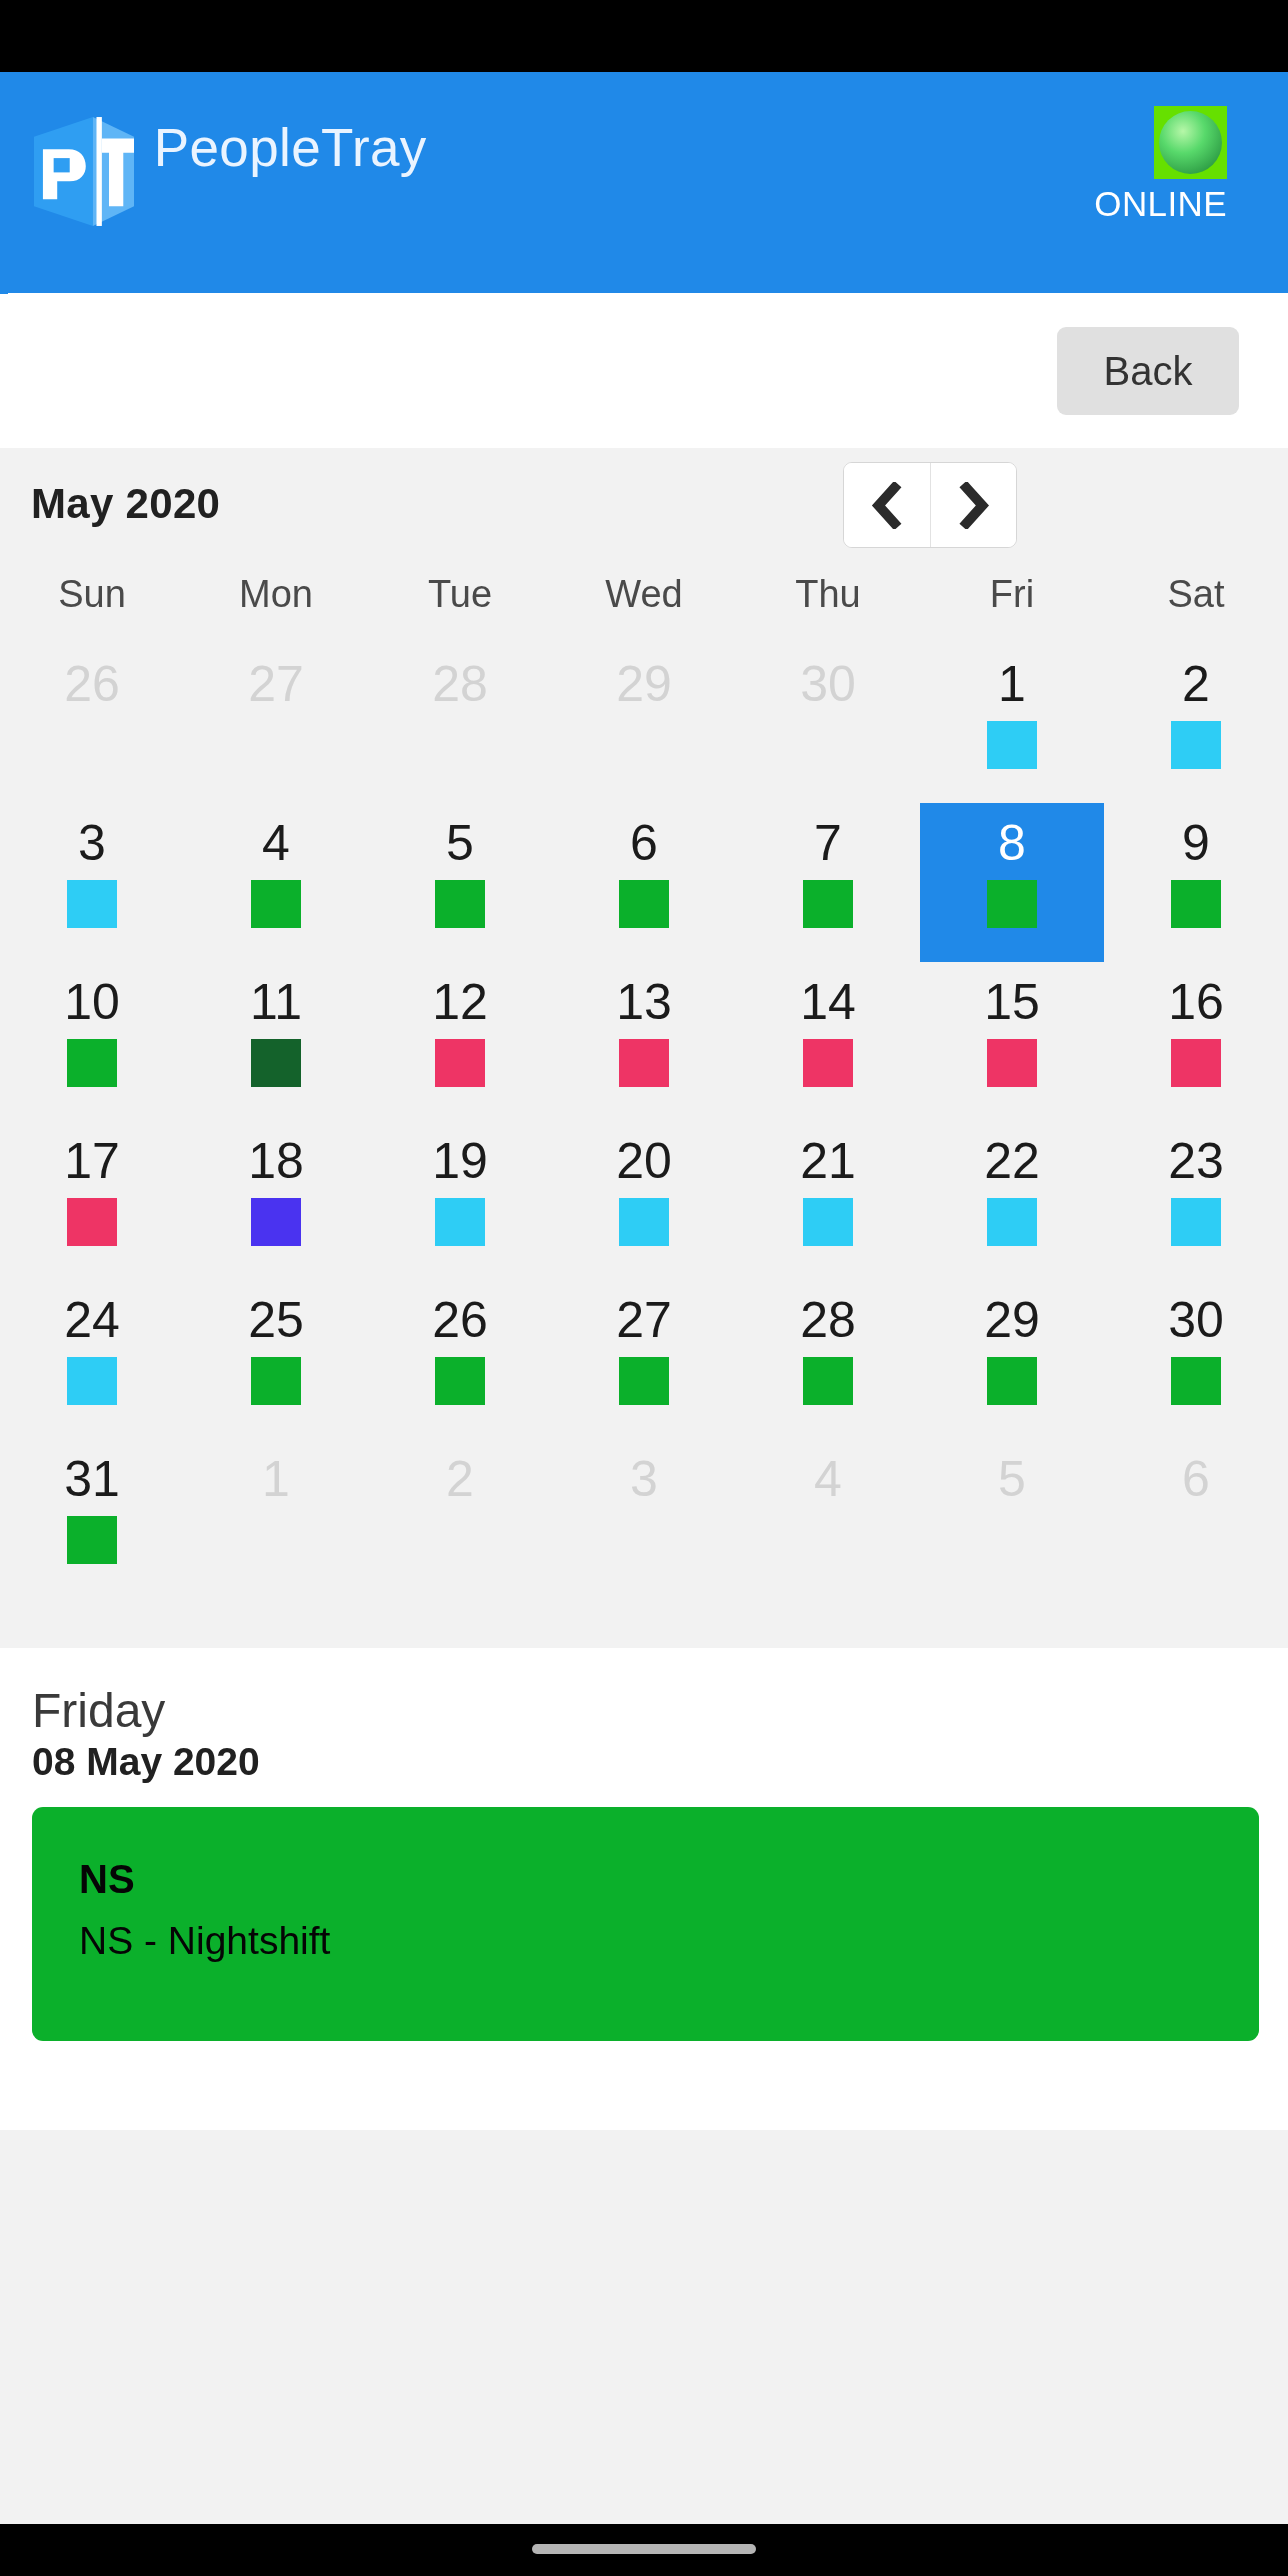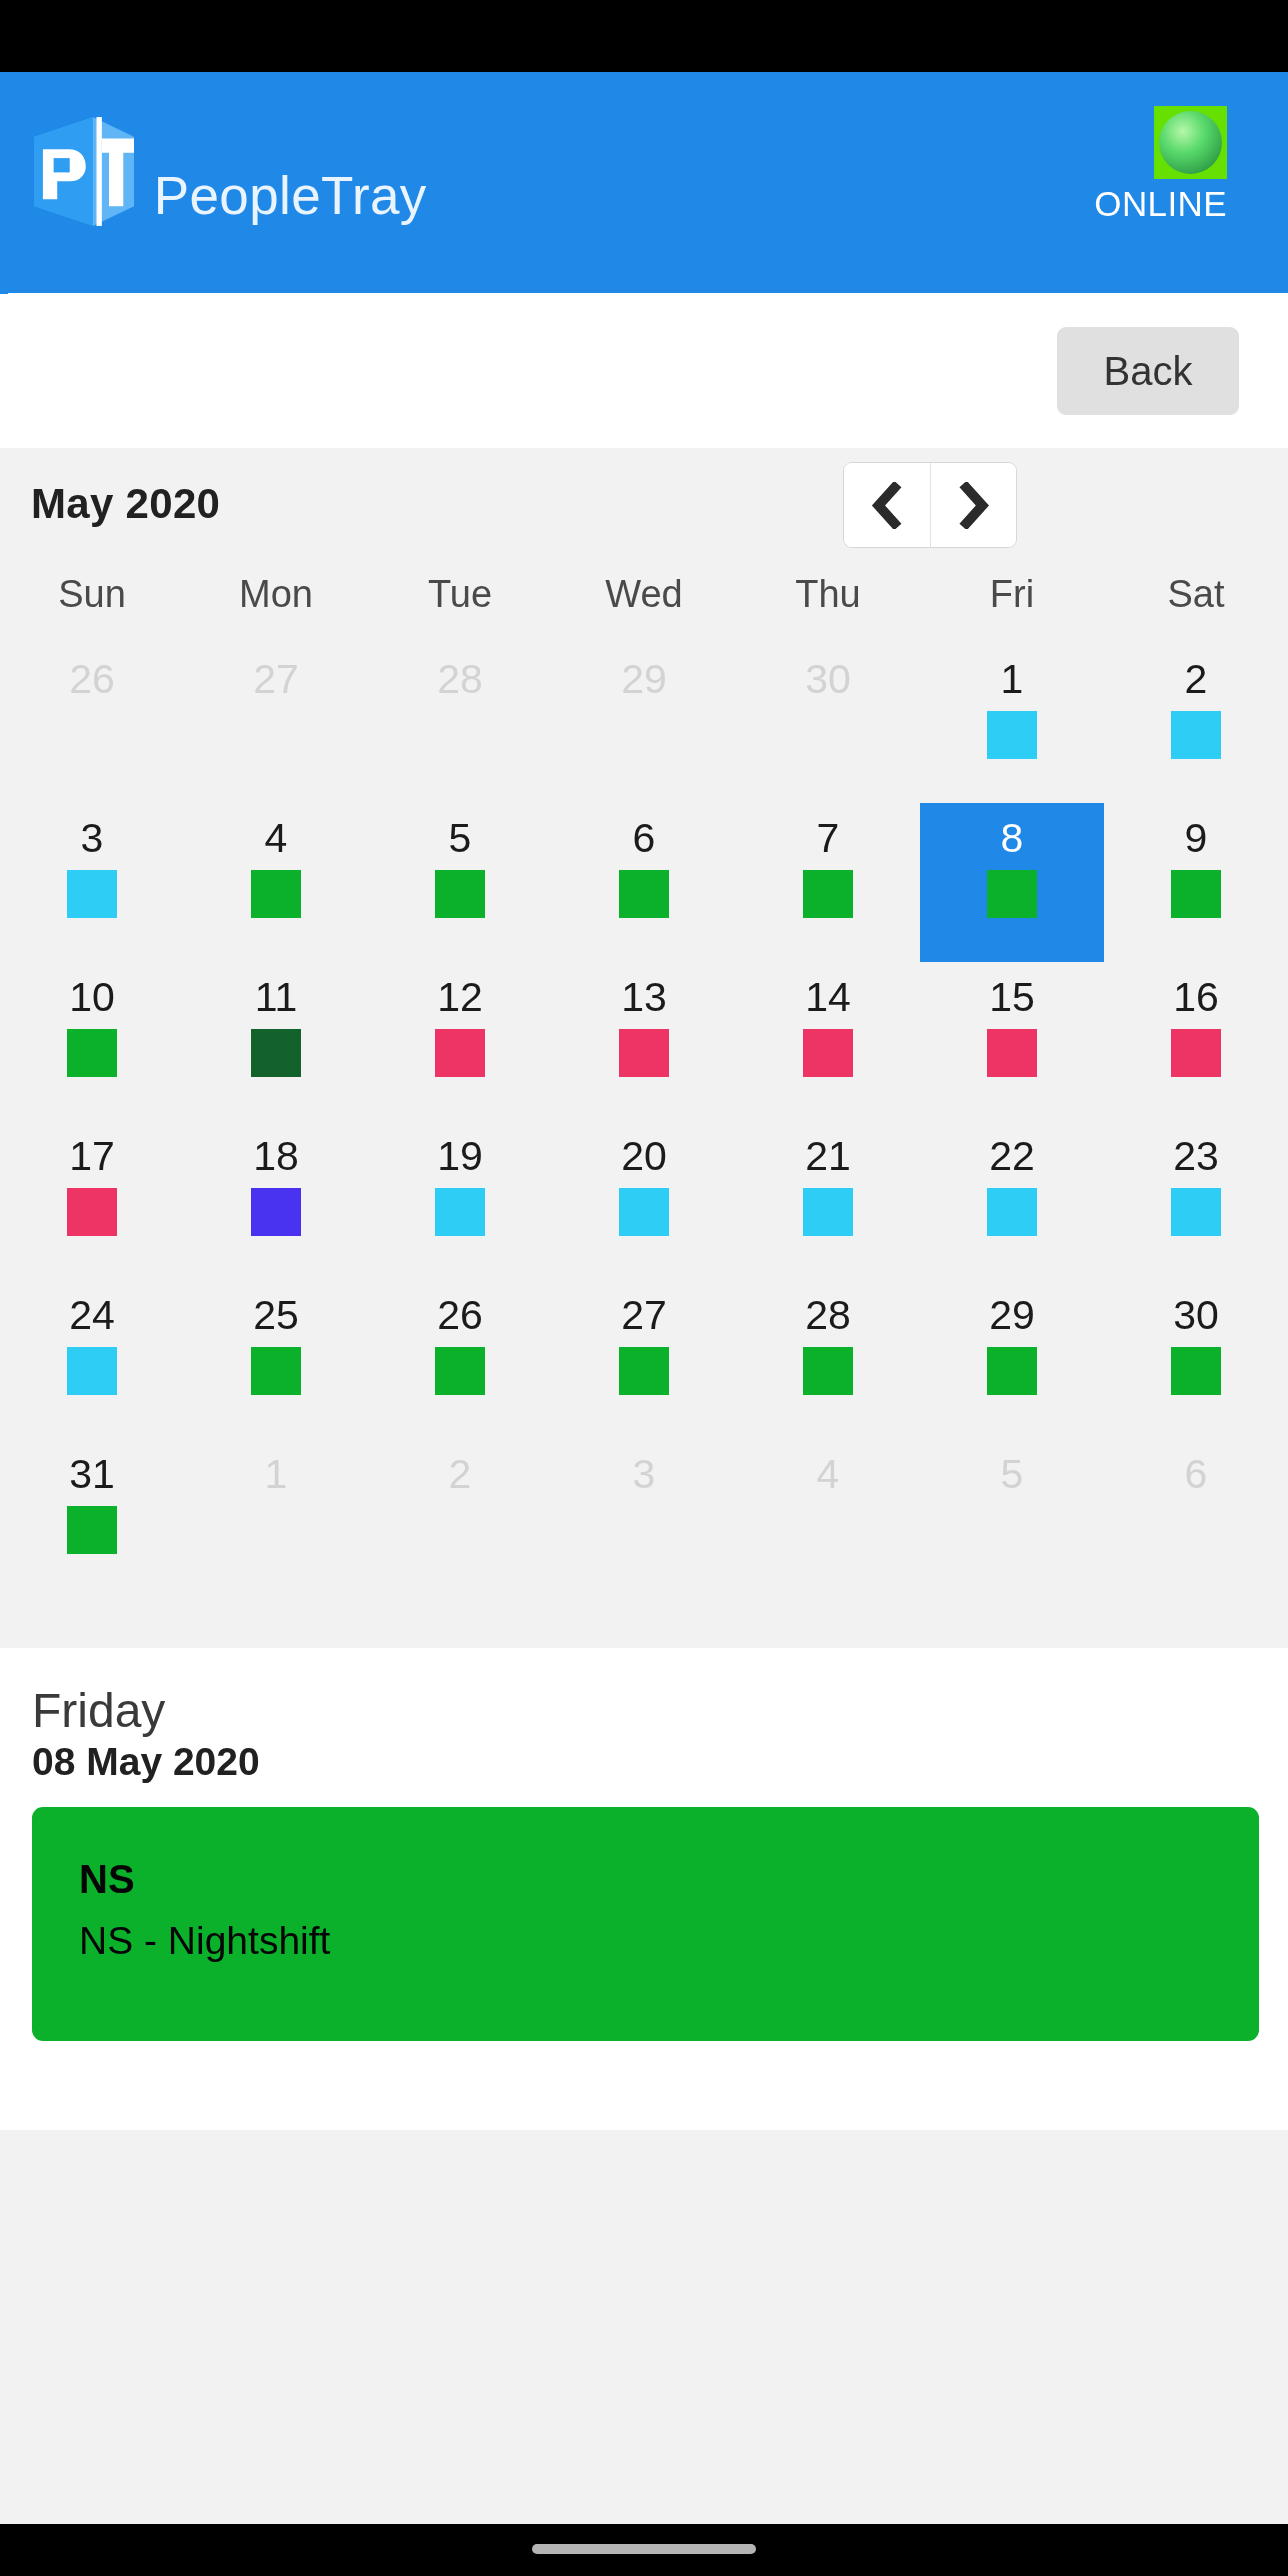--- a/index.html
+++ b/index.html
@@ -17,21 +17,21 @@
     background:#000000;
   }
 
   
   .app-header {
     position:absolute; top:72px; left:0; width:1288px; height:222px;
     background:#2089e8;
   }
   .brand {
     position:absolute; left:34px; top:45px;
-    display:flex; align-items:flex-end; gap:19.7px;
+    display:flex; align-items:flex-start; gap:19.7px;
   }
   .logo { width:100px; height:109px; position:relative; }
   .logo svg { display:block; }
   .brand-name {
     color:#eaf4ff;
     font-size:53px;
     font-weight:400;
     letter-spacing:0.4px;
   }
   .online-block {
@@ -120,21 +120,21 @@
   }
   .daycell {
     position:relative;
     display:flex; flex-direction:column;
     align-items:center; justify-content:flex-start;
     padding-top:12.5px;
     cursor:pointer;
   }
   .daycell.selected { background:#2089e8; }
   .daynum {
-    font-size:41px; color:#1b1b1b; line-height:1.08;
+    font-size:50px; color:#1b1b1b; line-height:1.08;
   }
   .daycell.other .daynum { color:#d3d3d3; }
   .daycell.selected .daynum { color:#ffffff; }
   .marker {
     width:50px; height:48px; margin-top:10.7px;
   }
   .marker.empty { background:transparent; }
 
   
   .detail {

